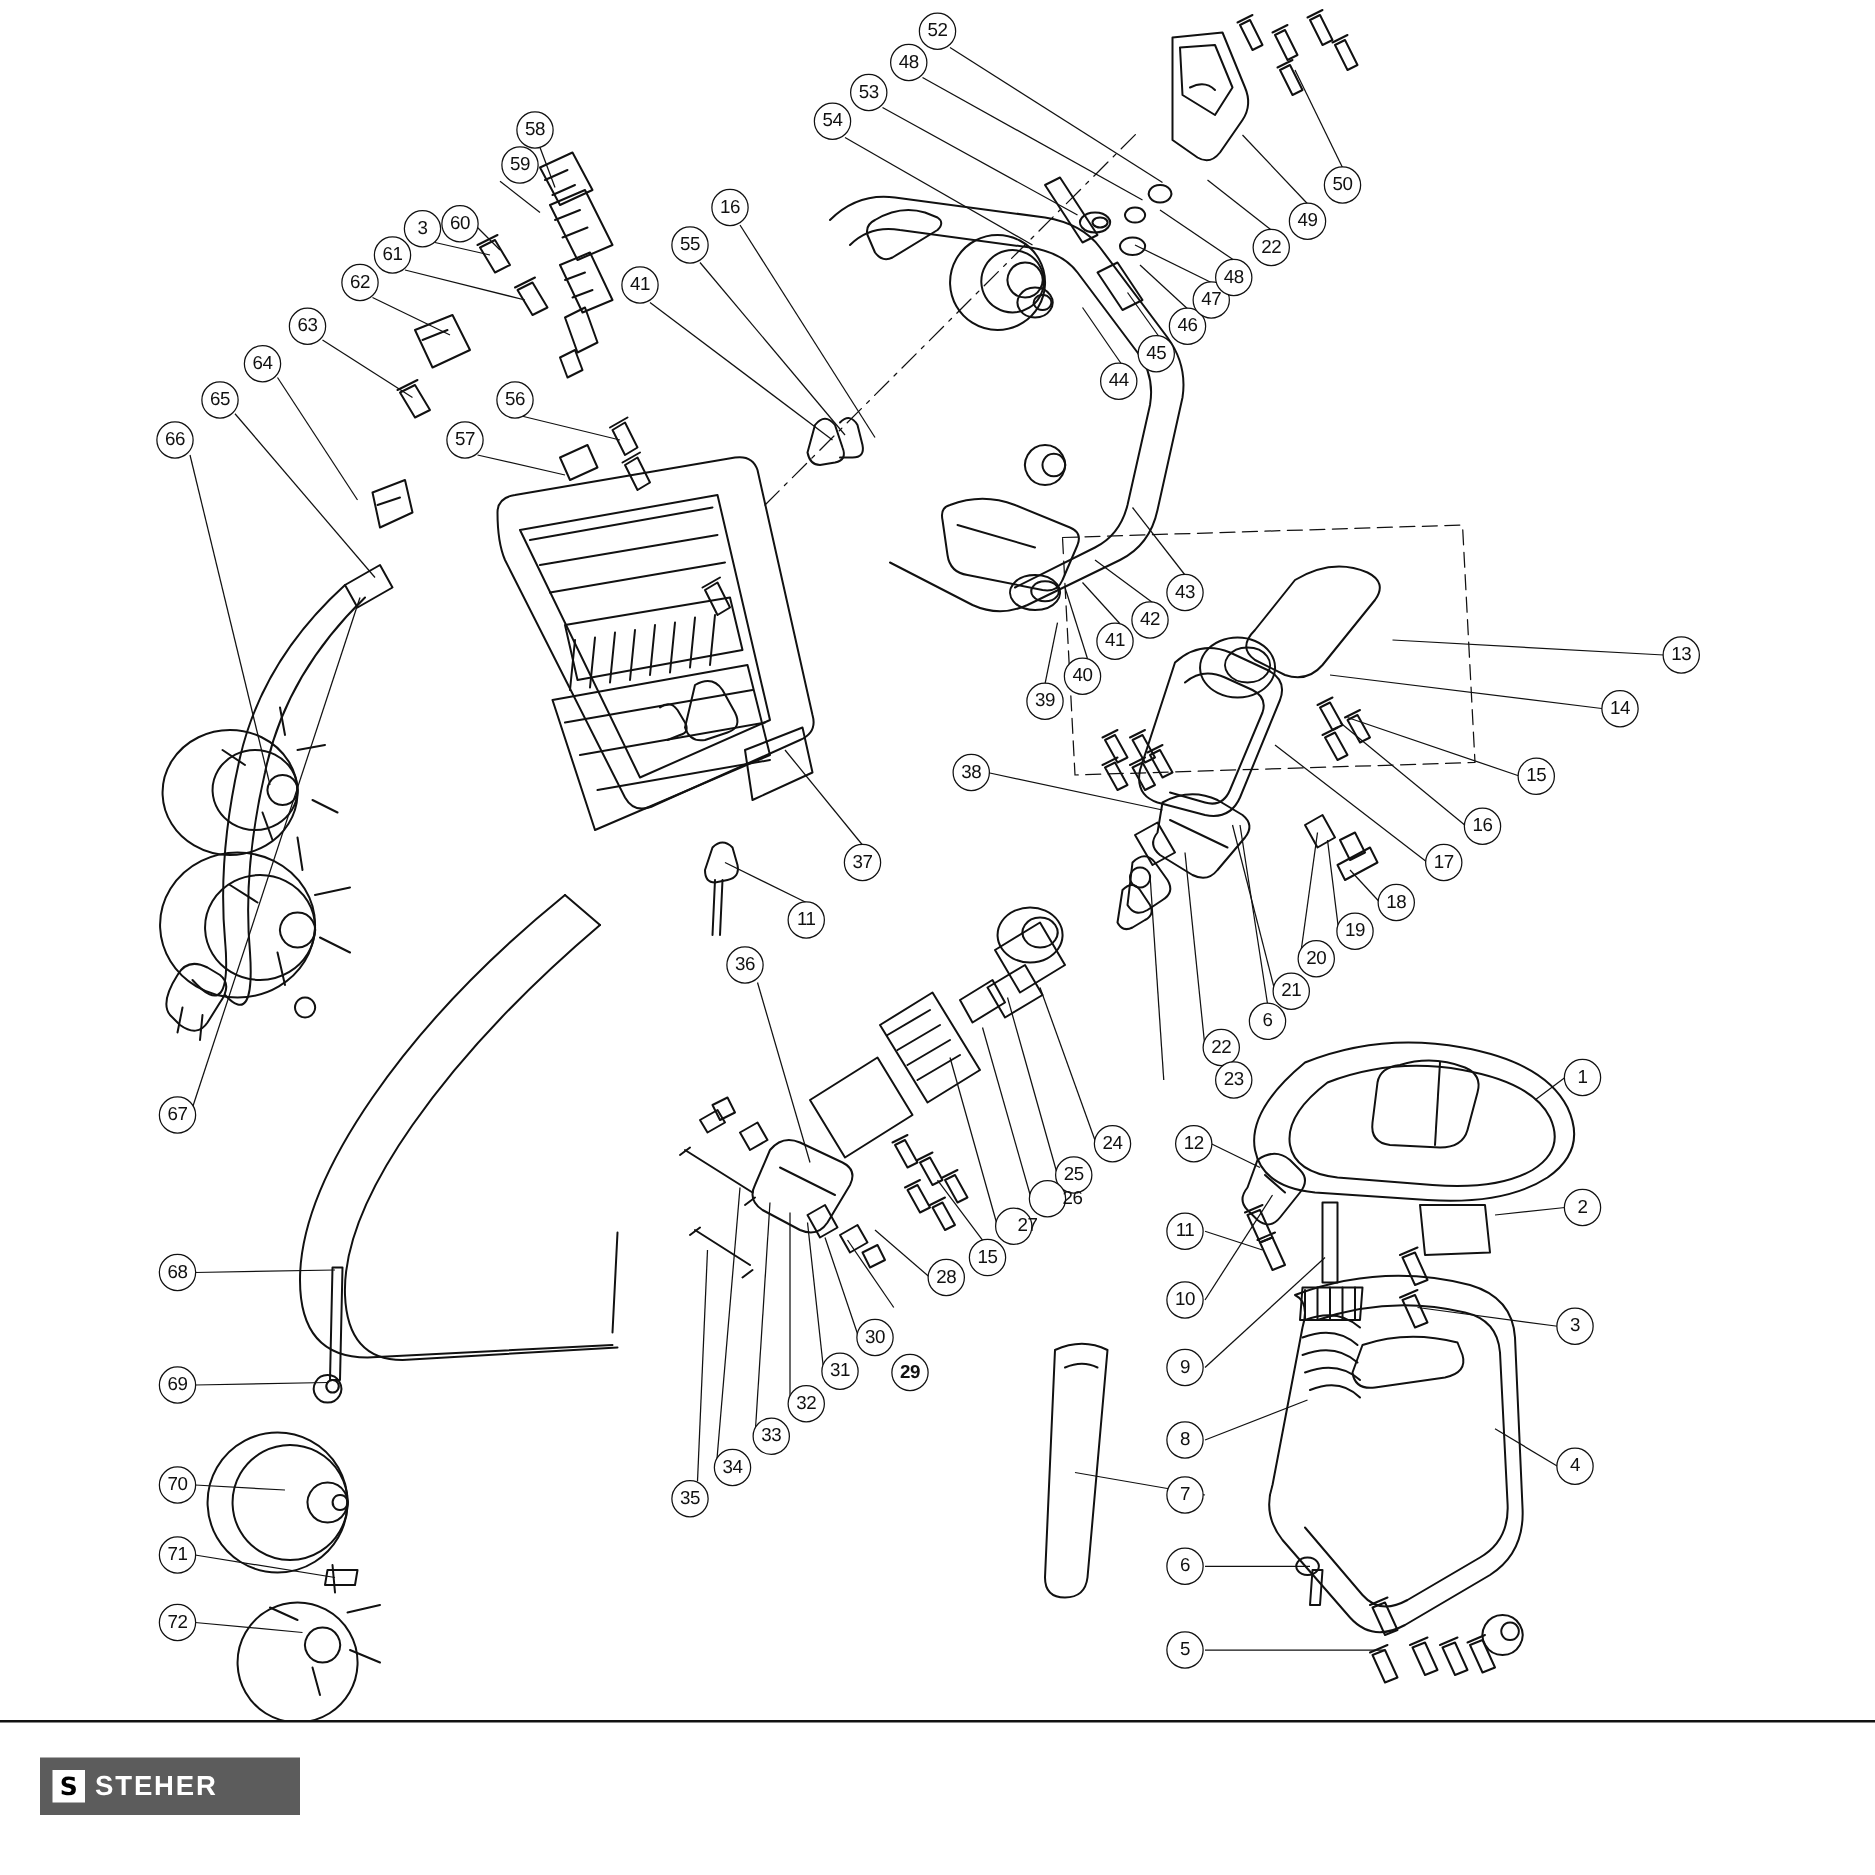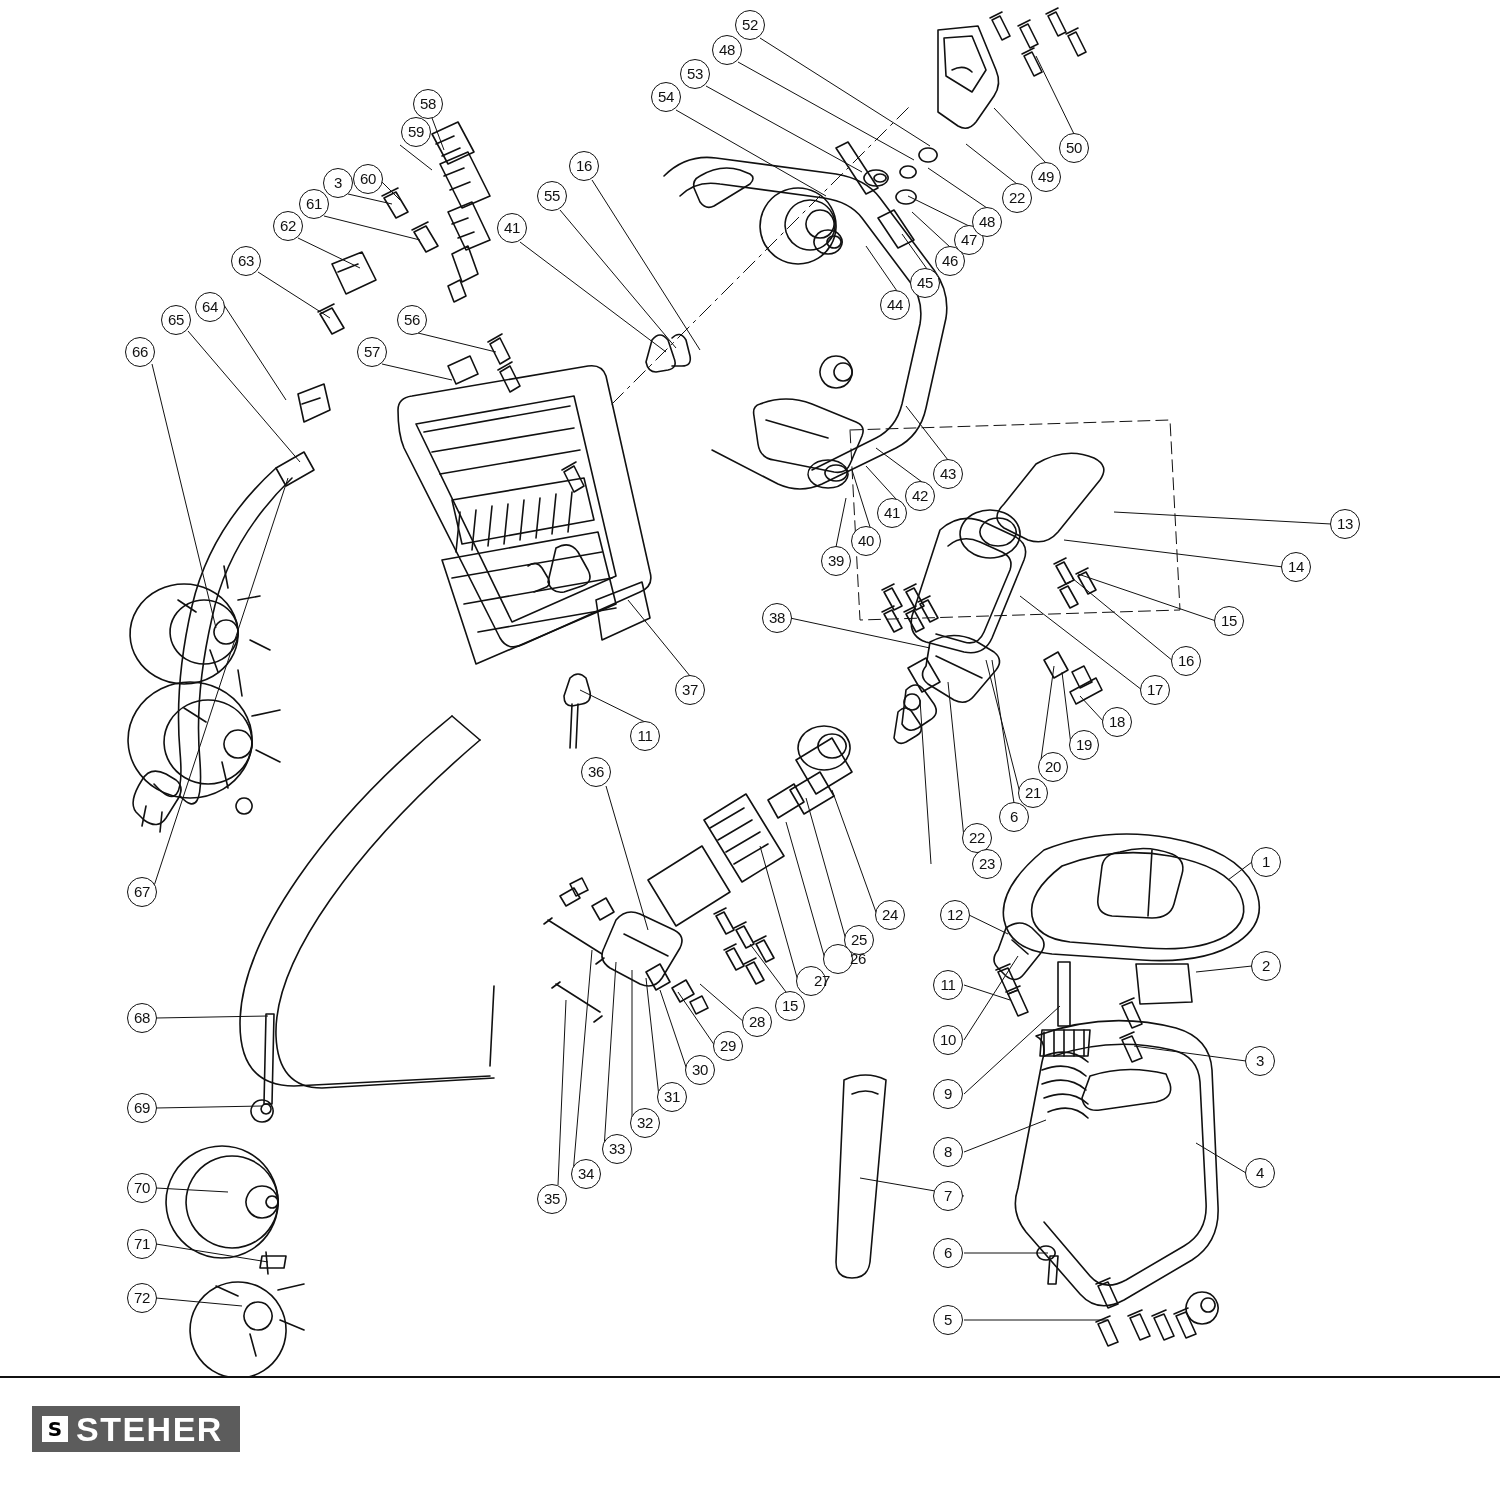--- a/index.html
+++ b/index.html
@@ -74,21 +74,21 @@
     height: 26px;
     background: #fff;
     color: #000;
     font-weight: bold;
     font-size: 20px;
     line-height: 26px;
     text-align: center;
     font-family: "DejaVu Sans", sans-serif;
   }
   #logo-text {
-    font-size: 34px;
+    font-size: 22px;
     font-weight: bold;
     letter-spacing: 1.5px;
     font-family: "Liberation Sans", sans-serif;
   }
   #footer-caption {
     position: absolute;
     left: 288px;
     top: 30px;
     font-size: 27px;
     color: #1a1a1a;
@@ -403,21 +403,21 @@
       <div class="callout" style="left: 1069px; top: 730px;">19</div>
       <div class="callout" style="left: 1038px; top: 752px;">20</div>
       <div class="callout" style="left: 1018px; top: 778px;">21</div>
       <div class="callout" style="left: 962px; top: 823px;">22</div>
       <div class="callout" style="left: 929px; top: 849px; margin-left: 43px;">23</div>
       <div class="callout" style="left: 875px; top: 900px;">24</div>
       <div class="callout" style="left: 844px; top: 925px;">25</div>
       <div class="callout" style="left: 823px; top: 944px; padding-left: 26px;">26</div>
       <div class="callout" style="left: 796px; top: 966px; padding-left: 17px;">27</div>
       <div class="callout" style="left: 742px; top: 1007px;">28</div>
-      <div class="callout" style="left: 713px; top: 1031px;">29</div>
+      <div class="callout" style="left: 713px; top: 1083px; font-weight: bold;">29</div>
       <div class="callout" style="left: 685px; top: 1055px;">30</div>
       <div class="callout" style="left: 657px; top: 1082px;">31</div>
       <div class="callout" style="left: 630px; top: 1108px;">32</div>
       <div class="callout" style="left: 602px; top: 1134px;">33</div>
       <div class="callout" style="left: 571px; top: 1159px;">34</div>
       <div class="callout" style="left: 537px; top: 1184px;">35</div>
       <div class="callout" style="left: 581px; top: 757px;">36</div>
       <div class="callout" style="left: 675px; top: 675px;">37</div>
       <div class="callout" style="left: 762px; top: 603px;">38</div>
       <div class="callout" style="left: 821px; top: 546px;">39</div>
@@ -440,21 +440,21 @@
       <div class="callout" style="left: 569px; top: 151px;">16</div>
       <div class="callout" style="left: 537px; top: 181px;">55</div>
       <div class="callout" style="left: 497px; top: 213px;">41</div>
       <div class="callout" style="left: 413px; top: 89px;">58</div>
       <div class="callout" style="left: 401px; top: 117px;">59</div>
       <div class="callout" style="left: 353px; top: 164px;">60</div>
       <div class="callout" style="left: 323px; top: 168px;">3</div>
       <div class="callout" style="left: 299px; top: 189px;">61</div>
       <div class="callout" style="left: 273px; top: 211px;">62</div>
       <div class="callout" style="left: 231px; top: 246px;">63</div>
-      <div class="callout" style="left: 195px; top: 276px; margin-top: 16px;">64</div>
+      <div class="callout" style="left: 195px; top: 276px;">64</div>
       <div class="callout" style="left: 161px; top: 305px;">65</div>
       <div class="callout" style="left: 125px; top: 337px;">66</div>
       <div class="callout" style="left: 397px; top: 305px;">56</div>
       <div class="callout" style="left: 357px; top: 337px;">57</div>
       <div class="callout" style="left: 127px; top: 877px;">67</div>
       <div class="callout" style="left: 127px; top: 1003px;">68</div>
       <div class="callout" style="left: 127px; top: 1093px;">69</div>
       <div class="callout" style="left: 127px; top: 1173px;">70</div>
       <div class="callout" style="left: 127px; top: 1229px;">71</div>
       <div class="callout" style="left: 127px; top: 1283px;">72</div>

